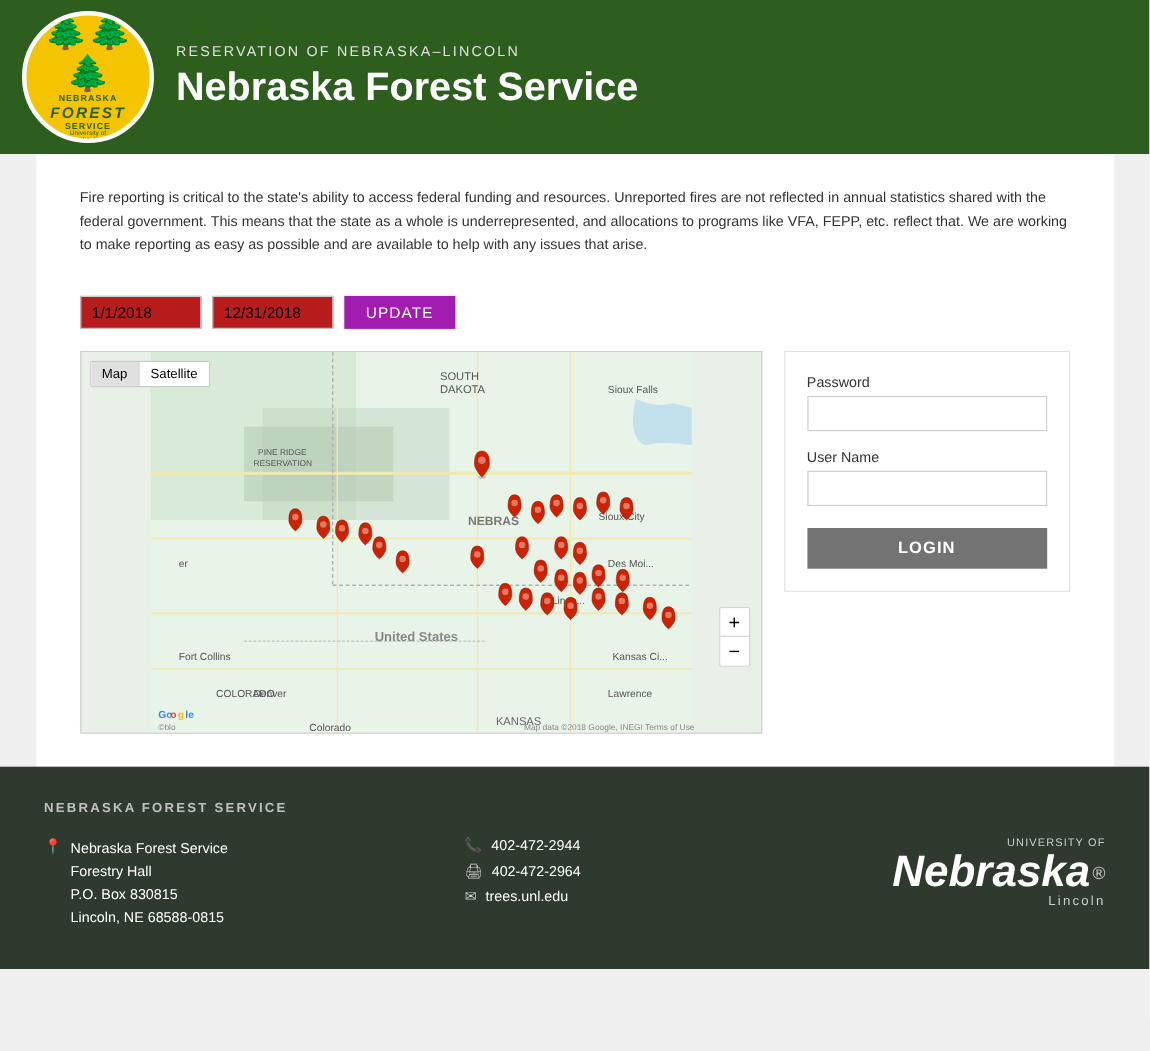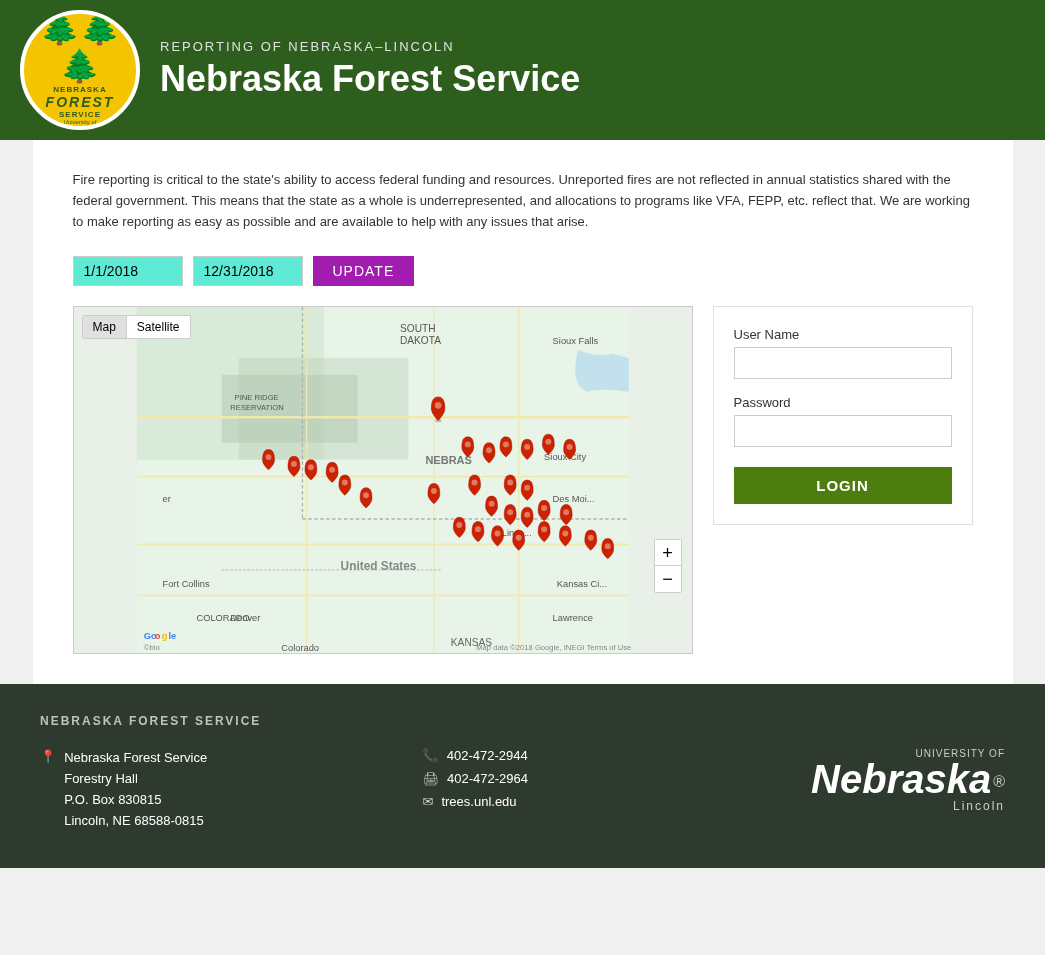--- a/index.html
+++ b/index.html
@@ -83,36 +83,36 @@
       background: white;
       max-width: 980px;
       margin: 0 auto;
       padding: 30px 40px;
     }
 
     .description-text {
       font-size: 13px;
       line-height: 1.6;
       color: #333;
-      margin-bottom: 24px;
+      margin-bottom: 37px;
     }
 
     
     .date-controls {
       display: flex;
       align-items: center;
       gap: 10px;
       margin-bottom: 20px;
     }
     .date-input {
       border: 1px solid #ccc;
       padding: 6px 10px;
       font-size: 14px;
       width: 110px;
-      background: #5eead4;
+      background: #b91c1c;
     }
     .update-btn {
       background: #a21caf;
       color: white;
       border: none;
       padding: 7px 20px;
       font-size: 14px;
       cursor: pointer;
       letter-spacing: 1px;
     }
@@ -210,21 +210,21 @@
     }
     .form-input {
       width: 100%;
       border: 1px solid #ccc;
       padding: 8px;
       font-size: 13px;
       height: 32px;
     }
     .login-btn {
       width: 100%;
-      background: #4d7c0f;
+      background: #737373;
       color: white;
       border: none;
       padding: 10px;
       font-size: 15px;
       font-weight: bold;
       cursor: pointer;
       letter-spacing: 1px;
       margin-top: 4px;
     }
 
@@ -324,21 +324,21 @@
   <div class="header-logo">
     <div class="logo-inner">
       <span class="logo-trees">🌲🌲🌲</span>
       <div class="logo-nebraska">NEBRASKA</div>
       <div class="logo-forest">FOREST</div>
       <div class="logo-service">SERVICE</div>
       <div class="logo-unl">University of<br>Nebraska–Lincoln</div>
     </div>
   </div>
   <div class="header-text">
-    <div class="header-university">REPORTING OF NEBRASKA–LINCOLN</div>
+    <div class="header-university">RESERVATION OF NEBRASKA–LINCOLN</div>
     <div class="header-title">Nebraska Forest Service</div>
   </div>
 </header>
 
 <div class="main-content">
 
   <p class="description-text">Fire reporting is critical to the state's ability to access federal funding and resources. Unreported fires are not reflected in annual statistics shared with the federal government. This means that the state as a whole is underrepresented, and allocations to programs like VFA, FEPP, etc. reflect that. We are working to make reporting as easy as possible and are available to help with any issues that arise.</p>
 
   <div class="date-controls">
     <input type="text" class="date-input" value="1/1/2018" style="">
@@ -536,26 +536,26 @@
 
       
       <div class="zoom-controls">
         <button class="zoom-btn">+</button>
         <button class="zoom-btn">−</button>
       </div>
     </div>
 
     <div class="login-panel">
       <div class="form-group">
+        <label class="form-label">Password</label>
+        <input type="password" class="form-input" style="">
+      </div>
+      <div class="form-group">
         <label class="form-label">User Name</label>
         <input type="text" class="form-input" style="">
-      </div>
-      <div class="form-group">
-        <label class="form-label">Password</label>
-        <input type="password" class="form-input" style="">
       </div>
       <button class="login-btn">LOGIN</button>
     </div>
 
   </div>
 
 
 </div>
 
 <footer class="footer">

